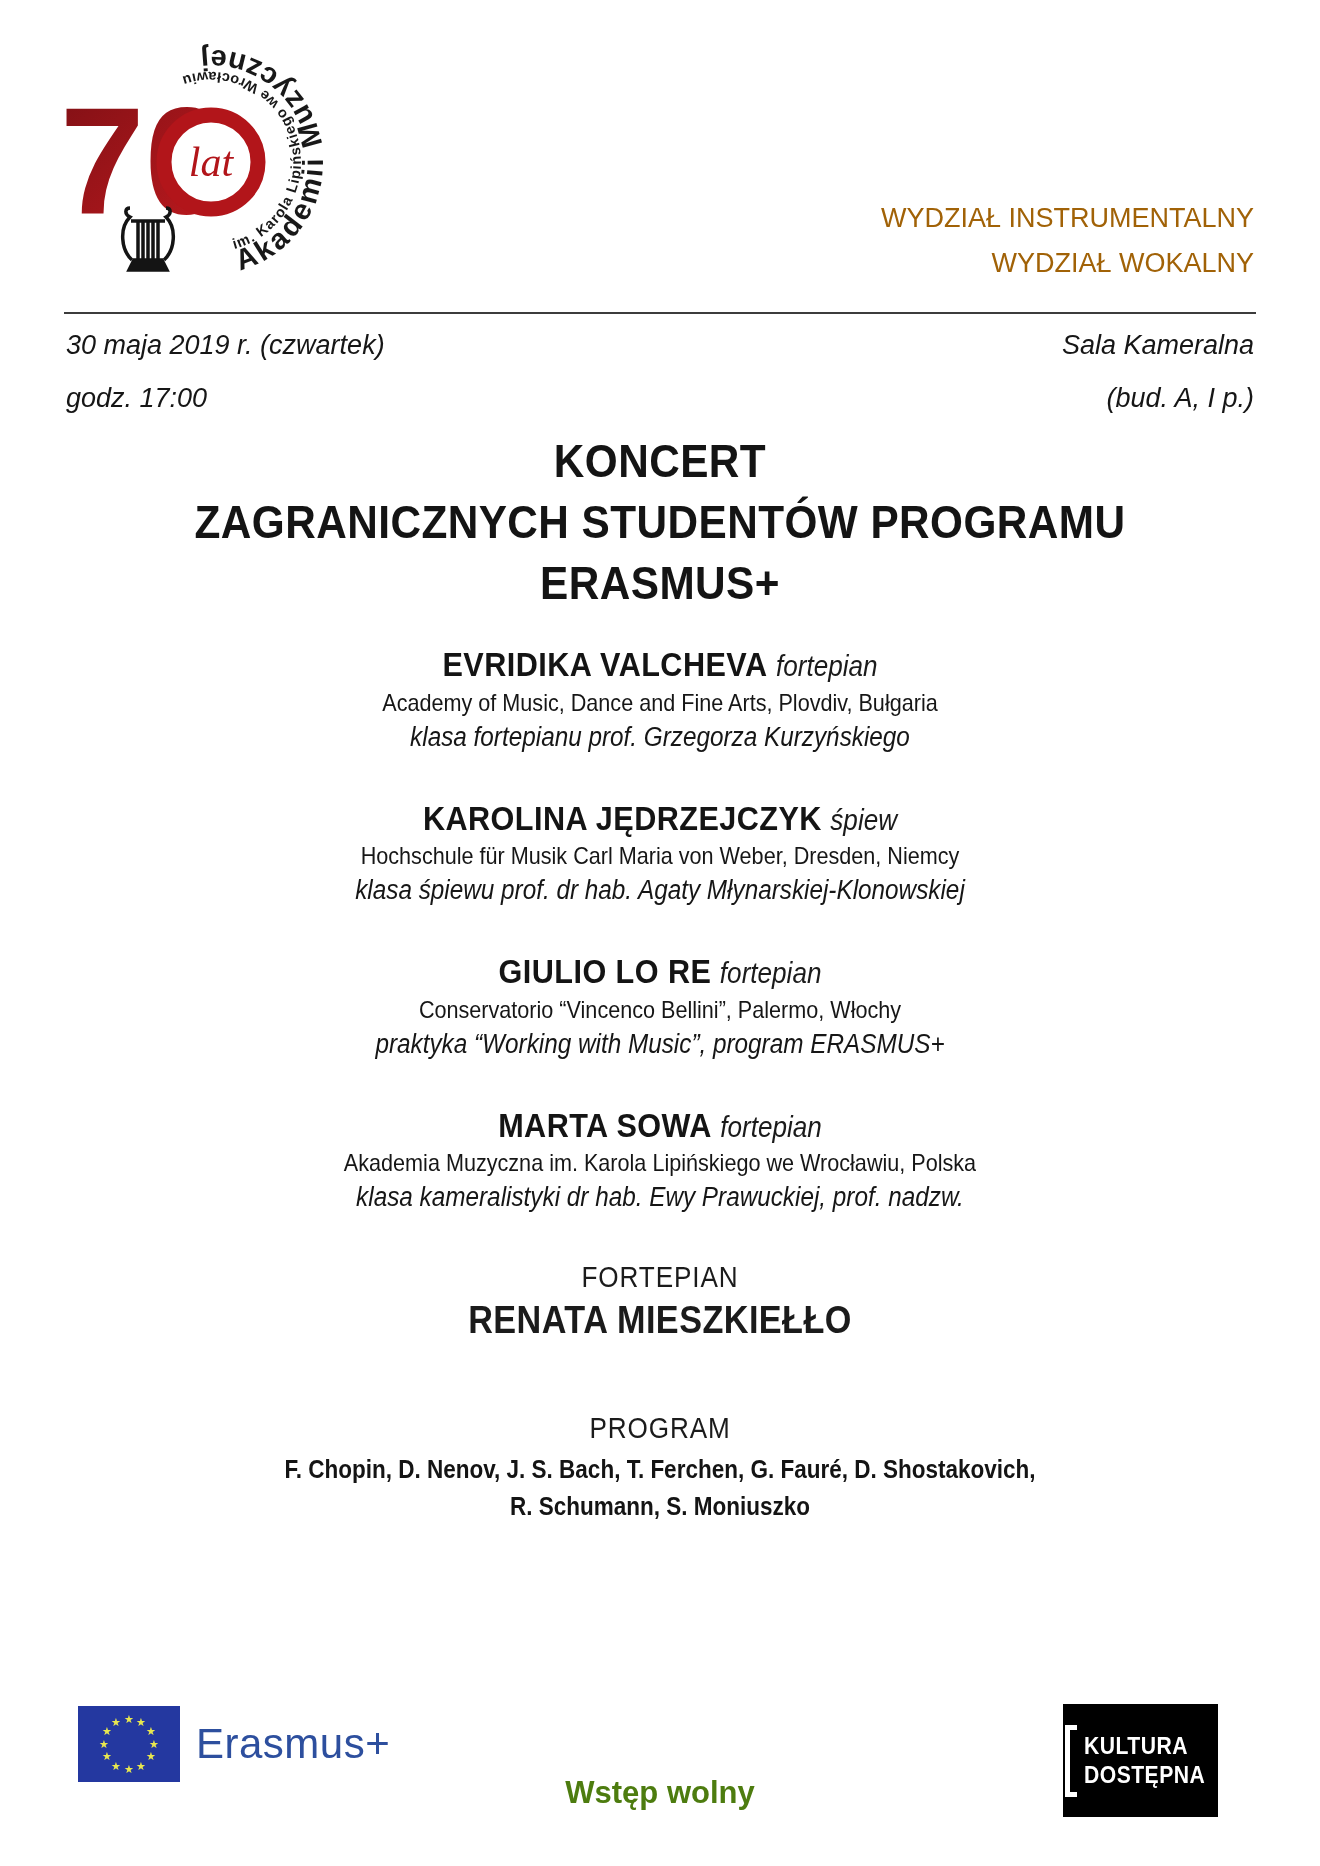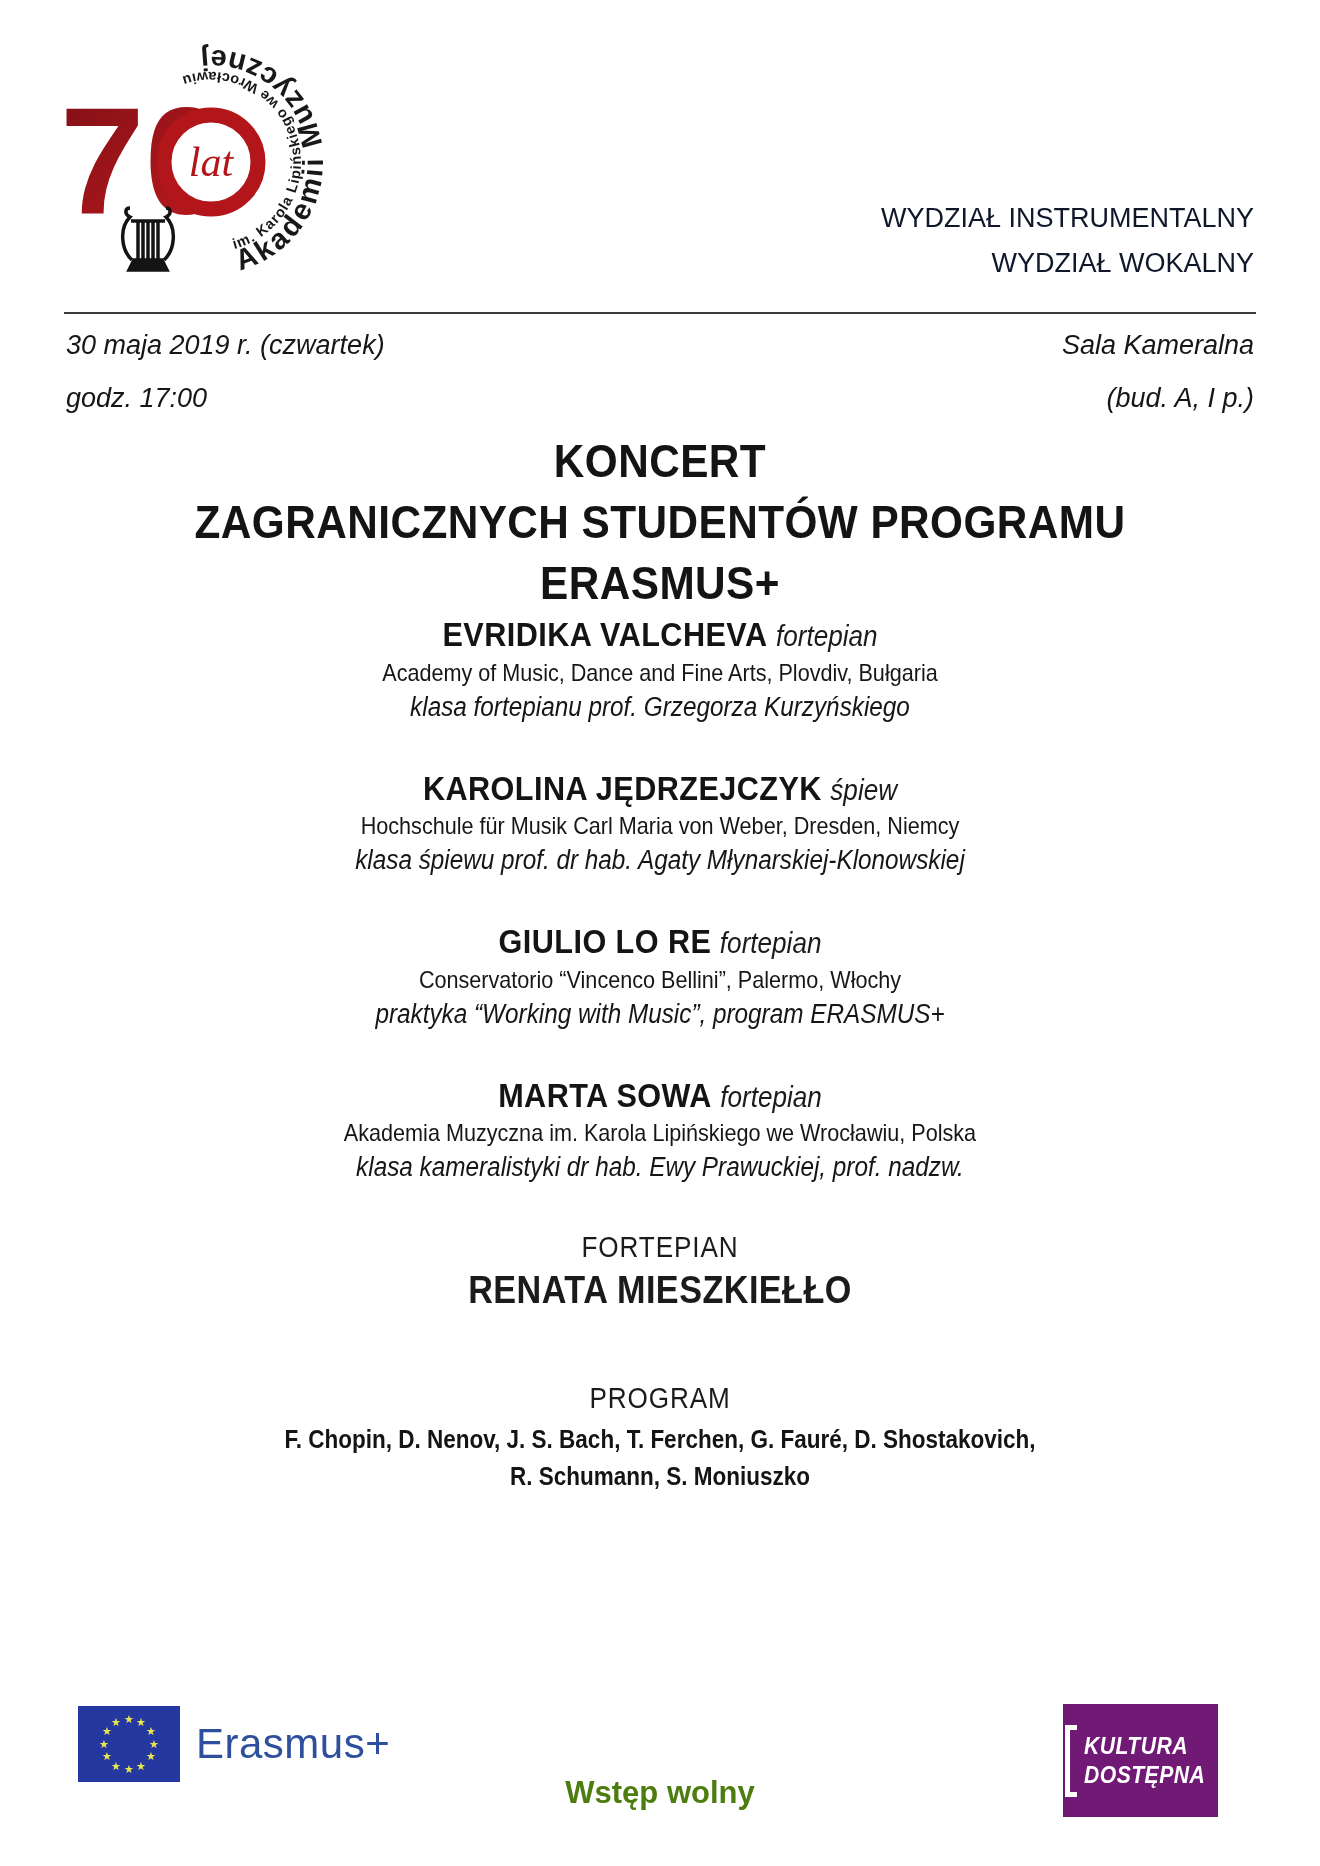--- a/index.html
+++ b/index.html
@@ -10,33 +10,33 @@
     background:#ffffff;
     font-family:"Liberation Sans", sans-serif;
     color:#1b1b1b;
     overflow:hidden;
   }
 
   
   .logo-box { position:absolute; left:48px; top:16px; width:300px; height:280px; }
   .depts {
     position:absolute; right:66px; top:196px;
-    text-align:right; font-size:27px; line-height:1.66; color:#0f172a;
+    text-align:right; font-size:27px; line-height:1.66; color:#a16207;
   }
   .rule {
     position:absolute; left:64px; right:64px; top:312px;
     border-top:2px solid #3c3c3c;
   }
   .info-rows { position:absolute; left:66px; right:66px; top:332px; font-size:27px; color:#161616; }
   .info-row { display:flex; justify-content:space-between; line-height:1.0; margin-bottom:26px;font-style:italic; }
 
   
   .center-col { position:absolute; left:0; right:0; top:430px; text-align:center; }
   .cond { transform:scaleX(0.9); transform-origin:50% 50%; }
-  .title-block { }
+  .title-block { margin-bottom:30px; }
   .title-line { font-size:47px; font-weight:bold; line-height:1.3; letter-spacing:0.5px; color:#141414; }
 
   .performer { margin-bottom:41px; }
   .p-name-line { font-size:34px; line-height:1.25; }
   .p-name { font-weight:bold; letter-spacing:0.5px; color:#141414; }
   .p-instr { font-style:italic; font-size:29px; color:#1b1b1b; }
   .p-school { font-size:24px; line-height:1.42; color:#161616; }
   .p-class { font-size:27px; font-style:italic; line-height:1.33; color:#161616; }
 
   .accomp { margin-top:28px; }
@@ -56,22 +56,22 @@
   .eu-star { position:absolute; font-size:11px; color:#e8e74f; line-height:1; }
   .erasmus-label { margin-left:16px; font-size:42px; color:#2d4f9e; letter-spacing:0.5px; }
 
   .admission {
     position:absolute; left:0; right:0; top:1775px;
     text-align:center; font-size:31px; font-weight:bold; color:#4d7c0f;
   }
 
   .kultura {
     position:absolute; left:1063px; top:1704px;
-    width:155px; height:113px; background:#701a75;
-    display:flex; align-items:center; justify-content:center;font-style:italic;
+    width:155px; height:113px; background:#000000;
+    display:flex; align-items:center; justify-content:center;
   }
   .kultura-inner { display:flex; align-items:center; }
   .kultura-bracket {
     width:12px; height:72px; margin-right:7px;
     border-left:5px solid #fff; border-top:5px solid #fff; border-bottom:5px solid #fff;
   }
   .kultura-text { color:#ffffff; font-weight:bold; font-size:23px; line-height:1.25; letter-spacing:0.5px; transform:scaleX(0.92); transform-origin:left center; }
 </style>
 </head>
 <body>

